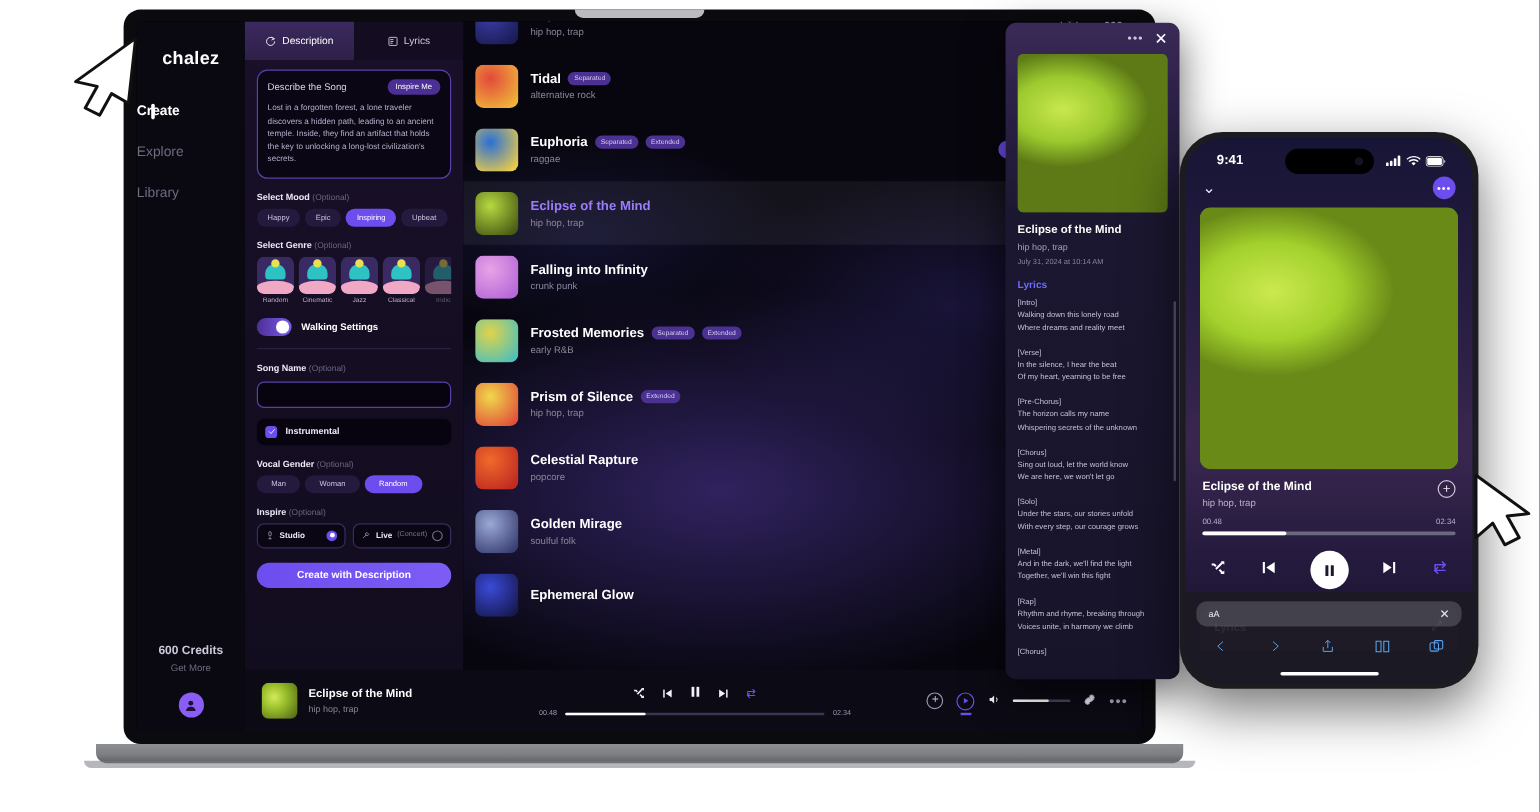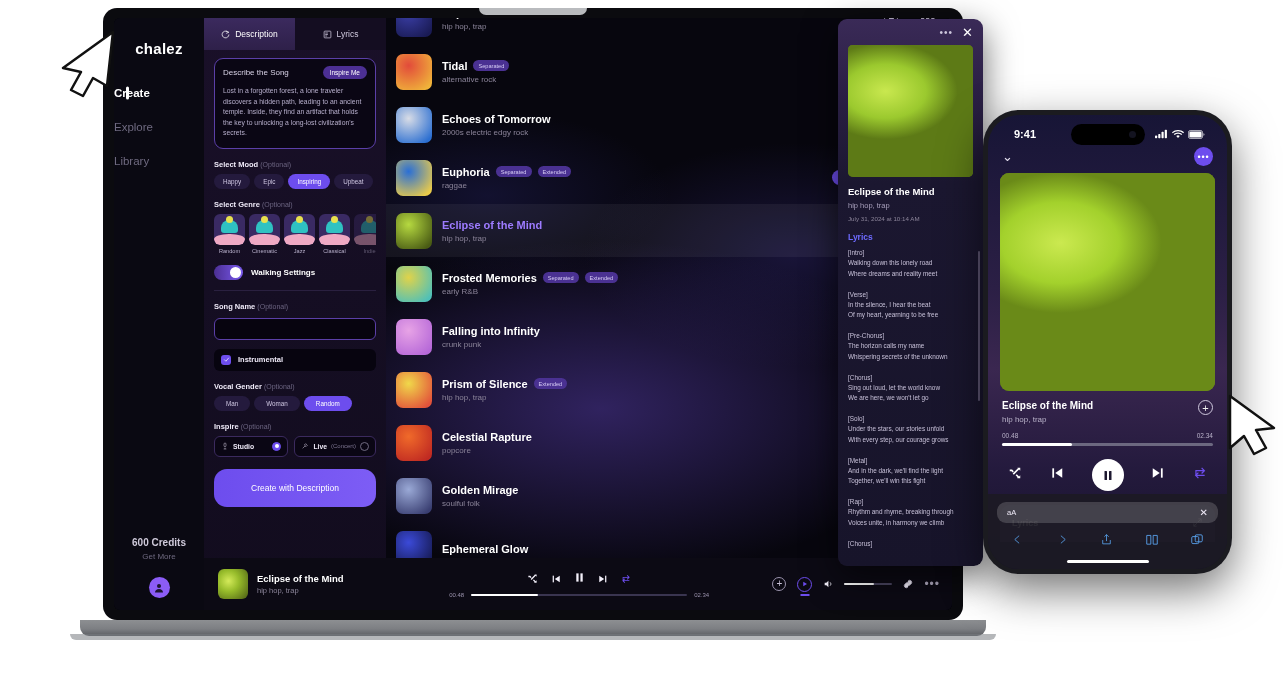--- a/index.html
+++ b/index.html
@@ -146,23 +146,23 @@
   .rec-card svg { width:8px; height:8px; stroke:#cfc8dd; fill:none; stroke-width:1.6;}
   .rec-name { font-size:6.8px; color:#efeaf8; font-weight:700; }
   .rec-sub { font-size:6px; color:#7c7490; }
   .radio { width:9px; height:9px; border-radius:50%; border:1.3px solid #6f6a80;
            margin-left:auto; }
   .radio.on { border-color:#6d4dee; background:#6d4dee; display:flex;
               align-items:center; justify-content:center; }
   .radio.on::after { content:""; width:4px; height:4px; border-radius:50%;
                      background:#fff; }
 
-  .create-btn { margin-top:12px; width:100%; height:38px; border-radius:13px;
+  .create-btn { margin-top:12px; width:100%; height:21px; border-radius:13px;
                 background: linear-gradient(90deg,#6d4dee,#7d5df5);
-                color:#fff; font-size:8.5px; font-weight:400;
+                color:#fff; font-size:8.5px; font-weight:700;
                 display:flex; align-items:center; justify-content:center;
                 cursor:pointer;text-align:center; }
 
   
   .songs-wrap { flex:1; position:relative; background:#07060e; overflow:hidden; }
   .songs-bg { position:absolute; inset:0;
       background:
         radial-gradient(480px 240px at 38% 66%, rgba(62,44,122,.75), transparent 70%),
         radial-gradient(300px 160px at 72% 40%, rgba(40,32,92,.55), transparent 70%),
         radial-gradient(260px 120px at 18% 30%, rgba(30,28,80,.5), transparent 70%),
@@ -518,33 +518,20 @@
                   <span class="song-title">Tidal</span>
                   <span class="badge">Separated</span>
                 </div>
                 <div class="song-sub">alternative rock</div>
               </div>
               <span class="icn-plus">+</span>
               <span class="icn-dots">•••</span>
             </div>
             <div class="song">
               <div class="cover">
-                <div class="artgrad" style="background:radial-gradient(circle at 35% 32%,#d8dce6,#2c6fd1 85%)"></div>
-              </div>
-              <div class="song-meta">
-                <div class="song-title-row">
-                  <span class="song-title">Echoes of Tomorrow</span>
-                </div>
-                <div class="song-sub">2000s electric edgy rock</div>
-              </div>
-              <span class="icn-plus">+</span>
-              <span class="icn-dots">•••</span>
-            </div>
-            <div class="song">
-              <div class="cover">
                 <div class="artgrad" style="background:radial-gradient(circle at 35% 32%,#2a6fd6,#eacb4a 85%)"></div>
               </div>
               <div class="song-meta">
                 <div class="song-title-row">
                   <span class="song-title">Euphoria</span>
                   <span class="badge">Separated</span>
                   <span class="badge">Extended</span>
                 </div>
                 <div class="song-sub">raggae</div>
               </div>
@@ -554,54 +541,54 @@
             </div>
             <div class="song active">
               <div class="cover">
                 <div class="artgrad" style="background:radial-gradient(circle at 35% 32%,#b6d940,#4a5c14 85%)"></div>
               </div>
               <div class="song-meta">
                 <div class="song-title-row">
                   <span class="song-title">Eclipse of the Mind</span>
                 </div>
                 <div class="song-sub">hip hop, trap</div>
-              </div>
-              <span class="icn-plus">+</span>
-              <span class="icn-dots">•••</span>
-            </div>
-            <div class="song">
-              <div class="cover">
-                <div class="artgrad" style="background:radial-gradient(circle at 35% 32%,#e0d34a,#4fc0b8 85%)"></div>
-              </div>
-              <div class="song-meta">
-                <div class="song-title-row">
-                  <span class="song-title">Frosted Memories</span>
-                  <span class="badge">Separated</span>
-                  <span class="badge">Extended</span>
-                </div>
-                <div class="song-sub">early R&amp;B</div>
               </div>
               <span class="icn-plus">+</span>
               <span class="icn-dots">•••</span>
             </div>
             <div class="song">
               <div class="cover">
                 <div class="artgrad" style="background:radial-gradient(circle at 35% 32%,#e7a3e6,#b668d8 85%)"></div>
               </div>
               <div class="song-meta">
                 <div class="song-title-row">
                   <span class="song-title">Falling into Infinity</span>
                 </div>
                 <div class="song-sub">crunk punk</div>
               </div>
               <span class="icn-plus done">
                 <svg viewBox="0 0 24 24">
                   <path d="M4 12l6 6L20 6"></path>
                 </svg>
               </span>
+              <span class="icn-dots">•••</span>
+            </div>
+            <div class="song">
+              <div class="cover">
+                <div class="artgrad" style="background:radial-gradient(circle at 35% 32%,#e0d34a,#4fc0b8 85%)"></div>
+              </div>
+              <div class="song-meta">
+                <div class="song-title-row">
+                  <span class="song-title">Frosted Memories</span>
+                  <span class="badge">Separated</span>
+                  <span class="badge">Extended</span>
+                </div>
+                <div class="song-sub">early R&amp;B</div>
+              </div>
+              <span class="icn-plus">+</span>
               <span class="icn-dots">•••</span>
             </div>
             <div class="song">
               <div class="cover">
                 <div class="artgrad" style="background:radial-gradient(circle at 35% 32%,#f0d84a,#e2523a 85%)"></div>
               </div>
               <div class="song-meta">
                 <div class="song-title-row">
                   <span class="song-title">Prism of Silence</span>
                   <span class="badge">Extended</span>

